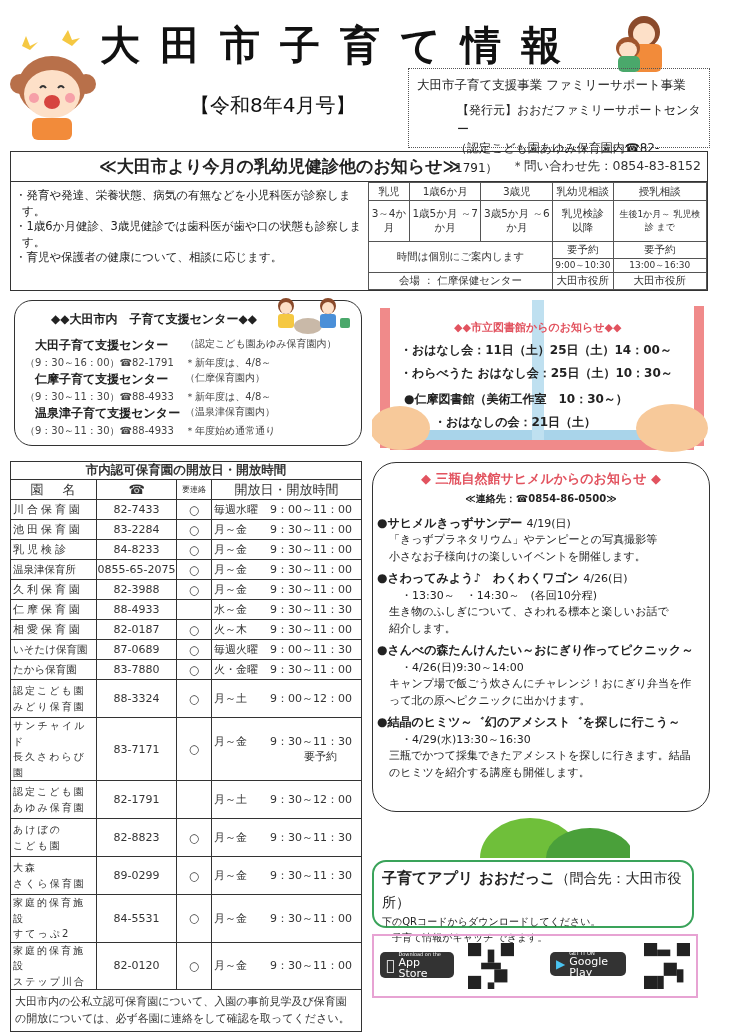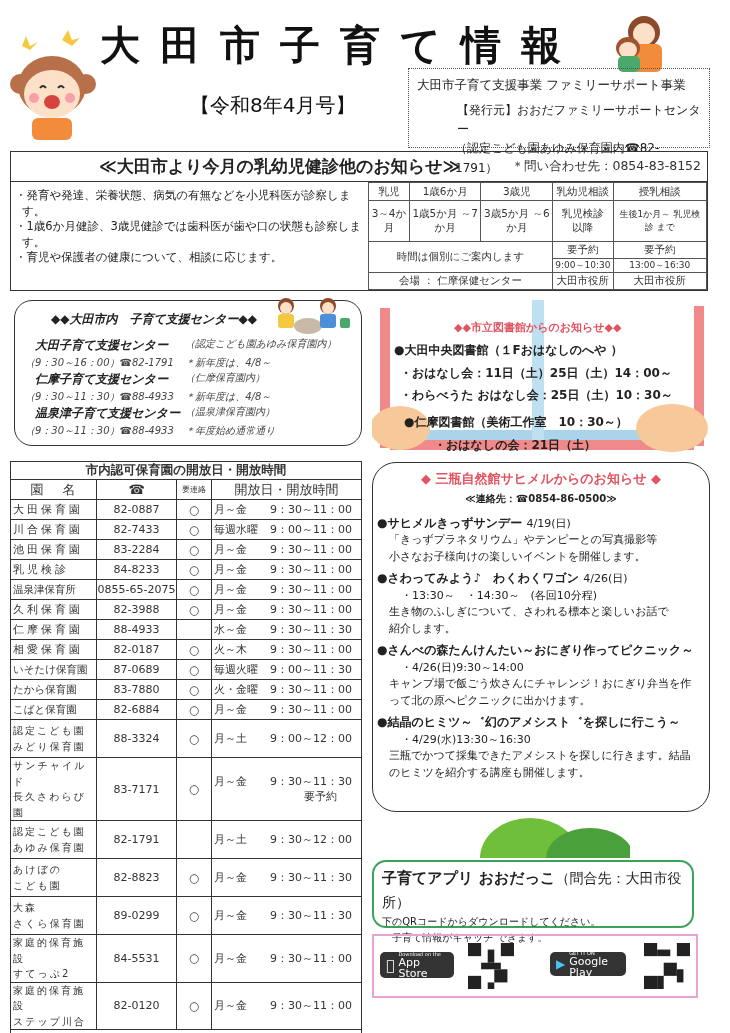--- a/index.html
+++ b/index.html
@@ -24,21 +24,21 @@
   .health-head .t { font-size: 17px; font-weight: bold; padding-left: 88px; flex: 1; }
   .health-head .c { font-size: 12.5px; padding-right: 6px; color: #333; }
   .health-body { display: flex; height: 108px; }
   .health-left { width: 358px; padding: 6px 4px; font-size: 11.5px; line-height: 1.35; }
   .health-left p { text-indent: -7px; padding-left: 7px; }
   .health-table { border-collapse: collapse; font-size: 10.5px; text-align: center; width: 340px; }
   .health-table td { border: 1px solid #555; padding: 0 2px; color: #333; }
   .health-table .small { font-size: 9px; }
 
   
-  .support { left: 14px; top: 300px; width: 348px; height: 146px; border: 1.5px solid #333; border-radius: 18px; padding: 10px 10px; font-size: 10.5px; font-style: italic; }
+  .support { left: 14px; top: 300px; width: 348px; height: 146px; border: 1.5px solid #333; border-radius: 18px; padding: 10px 10px; font-size: 10.5px; }
   .support .head { font-size: 12px; font-weight: bold; padding-left: 26px; margin-bottom: 8px; }
   .support .row { display: flex; line-height: 1.55; }
   .support .name { font-weight: bold; font-size: 12px; width: 160px; padding-left: 10px; }
   .support .hours { width: 160px; color: #444; font-size: 10px; }
   .support .note { color: #444; font-size: 10px; }
   .kids-play { left: 268px; top: 296px; width: 86px; height: 40px; }
 
   
   .library { left: 372px; top: 300px; width: 340px; height: 156px; }
   .library .book { position: absolute; inset: 0; }
@@ -215,21 +215,20 @@
     <rect x="8" y="8" width="10" height="140" fill="#f08a8a"></rect>
     <rect x="322" y="6" width="10" height="140" fill="#f08a8a"></rect>
     <rect x="18" y="140" width="304" height="10" fill="#f08a8a"></rect>
     <rect x="18" y="130" width="304" height="10" fill="#a9d4ea"></rect>
     <rect x="160" y="0" width="12" height="140" fill="#bfe0f0"></rect>
     <ellipse cx="28" cy="128" rx="30" ry="22" fill="#f7c99a"></ellipse>
     <ellipse cx="300" cy="128" rx="36" ry="24" fill="#f7c99a"></ellipse>
   </svg>
   <div class="content">
     <div class="lhead">◆◆市立図書館からのお知らせ◆◆</div>
-    <div>●大田中央図書館（１Fおはなしのへや ）</div>
     <div style="padding-left:6px">・おはなし会：11日（土）25日（土）14：00～</div>
     <div style="padding-left:6px">・わらべうた おはなし会：25日（土）10：30～</div>
     <div style="padding-left:10px;margin-top:4px">●仁摩図書館（美術工作室　10：30～）</div>
     <div style="padding-left:40px">・おはなしの会：21日（土）</div>
   </div>
 </div>
 
 <div class="abs nursery">
   <table>
     <tbody>
@@ -238,26 +237,20 @@
         </tr>
     <tr class="hd">
       <td class="nm" style="text-align:center">園　名</td>
       <td class="ph">☎</td>
       <td class="rq">要連絡</td>
       <td>開放日・開放時間</td>
     </tr>
     </tbody>
       <tbody id="nursery-body">
         <tr>
-          <td class="nm  " style=""><span>大田保育園</span></td>
-          <td class="ph">82-0887</td>
-          <td class="rq">○</td>
-          <td class="days"><span class="d">月～金</span><span>9：30～11：00</span></td>
-        </tr>
-        <tr>
           <td class="nm  " style=""><span>川合保育園</span></td>
           <td class="ph">82-7433</td>
           <td class="rq">○</td>
           <td class="days"><span class="d">毎週水曜</span><span>9：00～11：00</span></td>
         </tr>
         <tr>
           <td class="nm  " style=""><span>池田保育園</span></td>
           <td class="ph">83-2284</td>
           <td class="rq">○</td>
           <td class="days"><span class="d">月～金</span><span>9：30～11：00</span></td>
@@ -296,26 +289,20 @@
           <td class="nm  tight" style=""><span>いそたけ保育園</span></td>
           <td class="ph">87-0689</td>
           <td class="rq">○</td>
           <td class="days"><span class="d">毎週火曜</span><span>9：00～11：30</span></td>
         </tr>
         <tr>
           <td class="nm  tight" style=""><span>たから保育園</span></td>
           <td class="ph">83-7880</td>
           <td class="rq">○</td>
           <td class="days"><span class="d">火・金曜</span><span>9：30～11：00</span></td>
-        </tr>
-        <tr>
-          <td class="nm  tight" style=""><span>こばと保育園</span></td>
-          <td class="ph">82-6884</td>
-          <td class="rq">○</td>
-          <td class="days"><span class="d">月～金</span><span>9：30～11：00</span></td>
         </tr>
         <tr>
           <td class="nm two " style="height:38px"><span>認定こども園</span><br><span>みどり保育園</span></td>
           <td class="ph">88-3324</td>
           <td class="rq">○</td>
           <td class="days"><span class="d">月～土</span><span>9：00～12：00</span></td>
         </tr>
         <tr>
           <td class="nm two " style="height:38px"><span>サンチャイルド</span><br><span>長久さわらび園</span></td>
           <td class="ph">83-7171</td>

